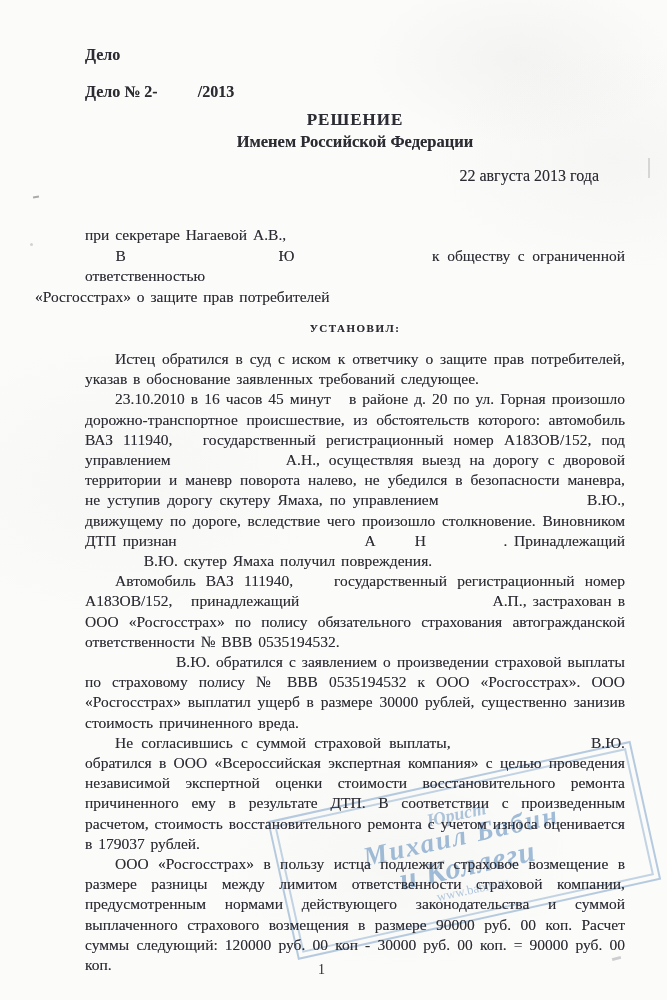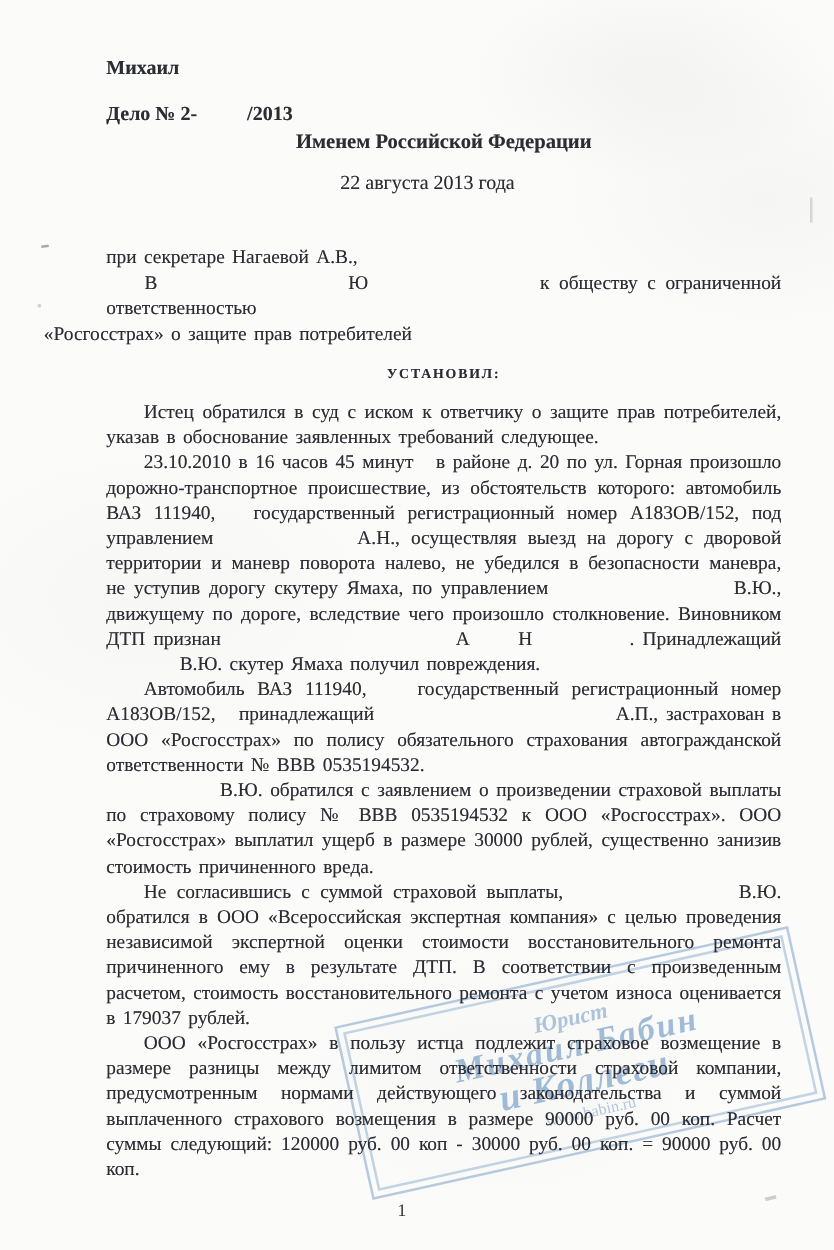--- a/index.html
+++ b/index.html
@@ -16,21 +16,21 @@
   }
   .page{
     position:absolute;inset:0;z-index:1;
     padding:46px 42px 0 85px;box-sizing:border-box;
     text-shadow:0 0 .5px rgba(40,40,55,.45);
   }
   .copy{font-weight:bold;font-size:16px;}
   .case{font-weight:bold;font-size:16px;margin-top:19px;}
   .title{text-align:center;font-weight:bold;font-size:17px;margin-top:9px;letter-spacing:1px;}
   .subtitle{text-align:center;font-weight:bold;font-size:16.5px;margin-top:2px;}
-  .date{text-align:center;font-size:16px;margin-top:15px;padding-right:26px;}
+  .date{text-align:right;font-size:16px;margin-top:15px;padding-right:26px;}
   .intro{margin-top:40px;font-size:15.5px;line-height:20.5px;word-spacing:2px;}
   .jl{text-align:justify;text-align-last:justify;}
   .outdent{margin-left:-50px;}
   .established{text-align:center;font-weight:bold;font-size:11px;margin-top:15px;letter-spacing:1.5px;}
   .bodytext{margin-top:15px;font-size:15.5px;line-height:20.2px;}
   .para{margin:0;text-indent:30px;text-align:justify;word-spacing:2px;}
   .pagenum{position:absolute;left:318px;top:962px;font-size:14px;}
   
   .watermark{
     position:absolute;left:298px;top:818px;width:368px;height:138px;z-index:0;
@@ -61,22 +61,23 @@
 <div class="watermark">
   <div class="watermark-inner">
     <span class="wm1">Юрист</span>
     <span class="wm2">Михаил Бабин</span>
     <span class="wm3">и Коллеги</span>
     <span class="wm4">www.babin.ru</span>
   </div>
 </div>
 
 <div class="page">
-  <div class="copy">Михаил</div>
+  <div class="copy">Дело</div>
   <div class="case">Дело № 2-&nbsp;&nbsp;&nbsp;&nbsp;&nbsp;&nbsp;&nbsp;&nbsp;&nbsp;&nbsp;/2013</div>
+  <div class="title">РЕШЕНИЕ</div>
   <div class="subtitle">Именем Российской Федерации</div>
   <div class="date">22 августа 2013 года</div>
 
   <div class="intro">
     <div>при секретаре Нагаевой А.В.,</div>
     <div class="jl">&nbsp;&nbsp;&nbsp;&nbsp;В&nbsp;&nbsp;&nbsp;&nbsp;&nbsp;&nbsp;&nbsp;&nbsp;&nbsp;&nbsp;&nbsp;&nbsp;&nbsp;&nbsp;&nbsp;&nbsp;&nbsp;&nbsp;&nbsp;&nbsp;Ю&nbsp;&nbsp;&nbsp;&nbsp;&nbsp;&nbsp;&nbsp;&nbsp;&nbsp;&nbsp;&nbsp;&nbsp;&nbsp;&nbsp;&nbsp;&nbsp;&nbsp;&nbsp;к обществу с ограниченной ответственностью</div>
     <div class="outdent">«Росгосстрах» о защите прав потребителей</div>
   </div>
 
   <div class="established">УСТАНОВИЛ:</div>

